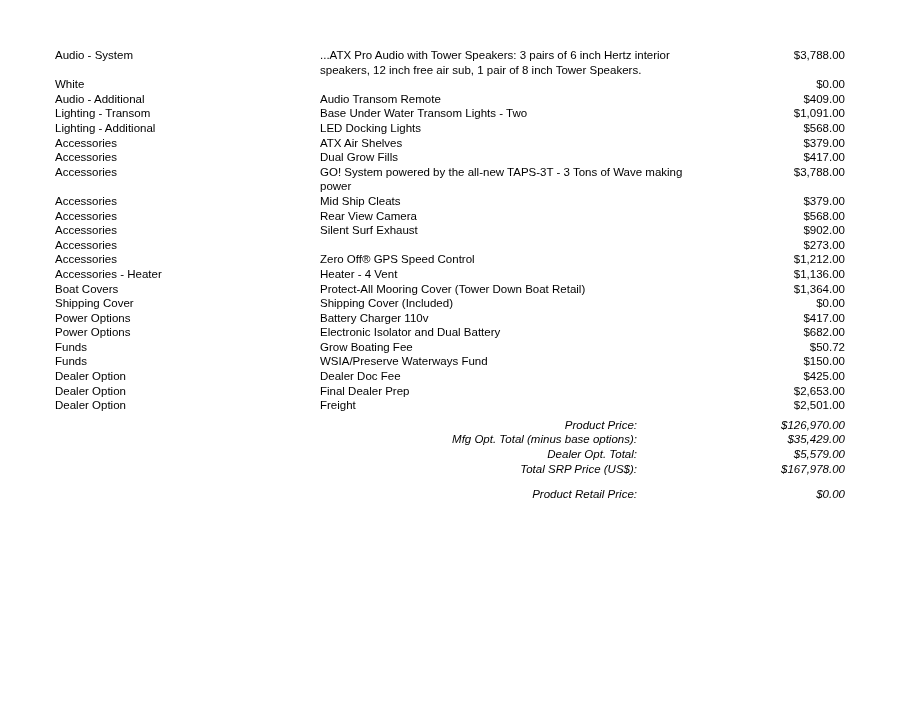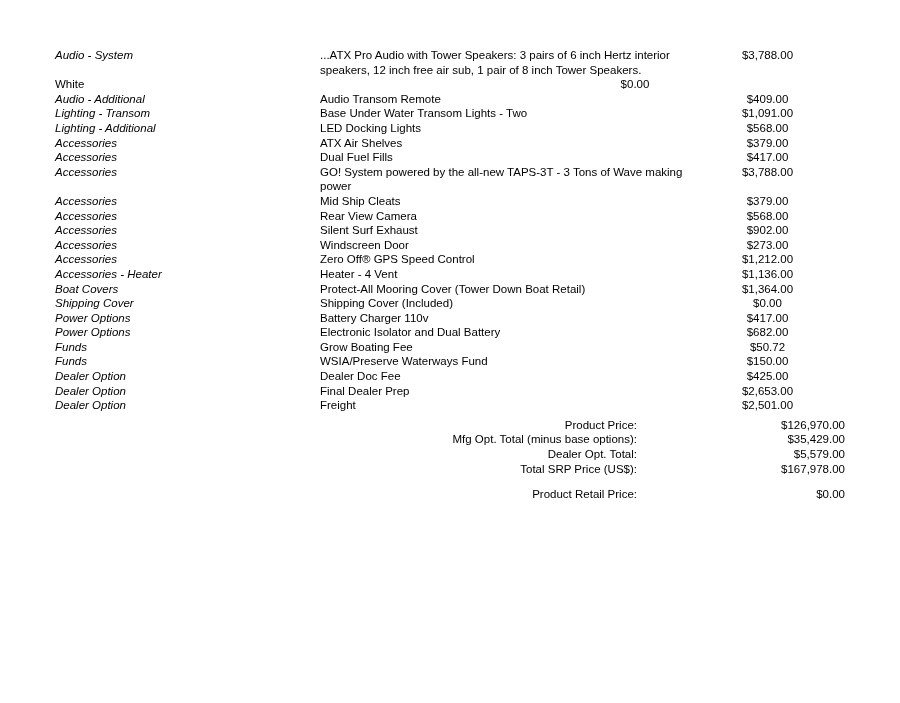--- a/index.html
+++ b/index.html
@@ -21,39 +21,39 @@
   .items { width: 790px; }
   .row {
     display: flex;
     align-items: flex-start;
     width: 790px;
   }
   .cell-cat {
     width: 265px;
     flex: 0 0 265px;
     padding-right: 8px;
-    font-style: italic;
   }
   .cell-desc {
     width: 370px;
     flex: 0 0 370px;
   }
   .cell-price {
     flex: 1 1 auto;
-    text-align: center;
+    text-align: right;
     white-space: nowrap;
   }
   .totals {
     width: 790px;
     margin-top: 5px;
   }
   .totals-row {
     display: flex;
     align-items: flex-start;
     width: 790px;
+    font-style: italic;
   }
   .totals-label {
     width: 582px;
     flex: 0 0 582px;
     text-align: right;
   }
   .totals-value {
     flex: 1 1 auto;
     text-align: right;
     white-space: nowrap;
@@ -97,21 +97,21 @@
       </div>
 
       <div class="row">
         <div class="cell-cat">Accessories</div>
         <div class="cell-desc">ATX Air Shelves</div>
         <div class="cell-price">$379.00</div>
       </div>
 
       <div class="row">
         <div class="cell-cat">Accessories</div>
-        <div class="cell-desc">Dual Fuel Fills</div>
+        <div class="cell-desc">Dual Grow Fills</div>
         <div class="cell-price">$417.00</div>
       </div>
 
       <div class="row">
         <div class="cell-cat">Accessories</div>
         <div class="cell-desc">GO! System powered by the all-new TAPS-3T - 3 Tons of Wave making power</div>
         <div class="cell-price">$3,788.00</div>
       </div>
 
       <div class="row">
@@ -127,21 +127,20 @@
       </div>
 
       <div class="row">
         <div class="cell-cat">Accessories</div>
         <div class="cell-desc">Silent Surf Exhaust</div>
         <div class="cell-price">$902.00</div>
       </div>
 
       <div class="row">
         <div class="cell-cat">Accessories</div>
-        <div class="cell-desc">Windscreen Door</div>
         <div class="cell-price">$273.00</div>
       </div>
 
       <div class="row">
         <div class="cell-cat">Accessories</div>
         <div class="cell-desc">Zero Off® GPS Speed Control</div>
         <div class="cell-price">$1,212.00</div>
       </div>
 
       <div class="row">

